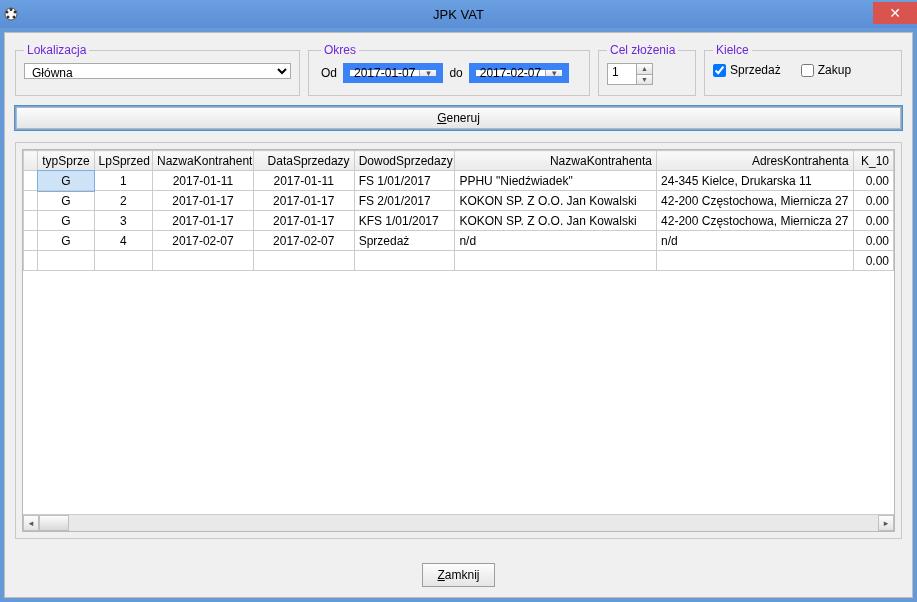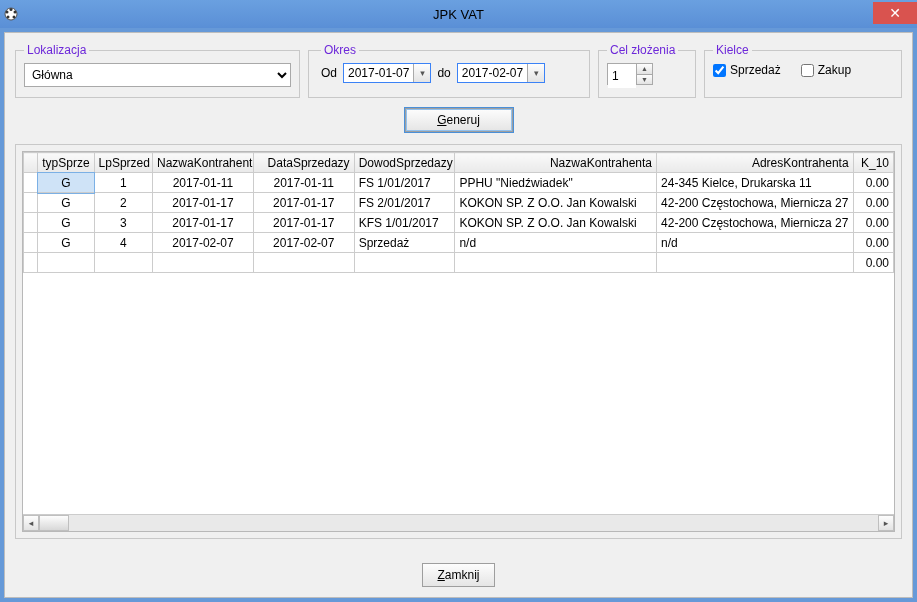--- a/index.html
+++ b/index.html
@@ -83,29 +83,29 @@
     color: #6d28d9;
   }
   .fs-lokal { flex: 1 1 300px; }
   .fs-okres { flex: 0 0 260px; padding-left: 12px; }
   .fs-cel   { flex: 0 0 80px; }
   .fs-rodz  { flex: 0 0 180px; }
   select, input[type=text] {
     font: inherit;
     border: 1px solid #a9a9a9;
     background: #fff;
-    height: 24px;
+    height: 16px;
     box-sizing: border-box;
     padding: 1px 3px;
   }
   .lokal-select { width: 100%; }
   .okres-row { display:flex; align-items:center; gap:6px; }
   .date-combo {
     display:flex;
-    border:1px solid #3b82f6;
+    border:7px solid #3b82f6;
     background:#fff;
     height:20px;
     box-sizing:border-box;
     align-items:center;
   }
   .date-combo span { padding:0 4px; font-size:12px; }
   .date-combo .dd {
     width:16px;
     border-left:1px solid #a9a9a9;
     display:flex;
@@ -149,20 +149,21 @@
   }
   .spin .arrows div:first-child { border-bottom:1px solid #a9a9a9; }
   .chk-row { display:flex; gap:20px; align-items:center; }
   .chk { display:flex; align-items:center; gap:4px; }
   .chk input { margin:0; }
   .action-row {
     display:flex;
     justify-content:center;
     gap:10px;
     margin-bottom:12px;
+    flex-direction:column;
   }
   button.winbtn {
     font: inherit;
     height: 24px;
     min-width: 108px;
     border: 1px solid #9e9e9e;
     background: linear-gradient(#fdfdfd, #e5e5e5);
     padding: 0 14px;
     cursor: pointer;
   }

